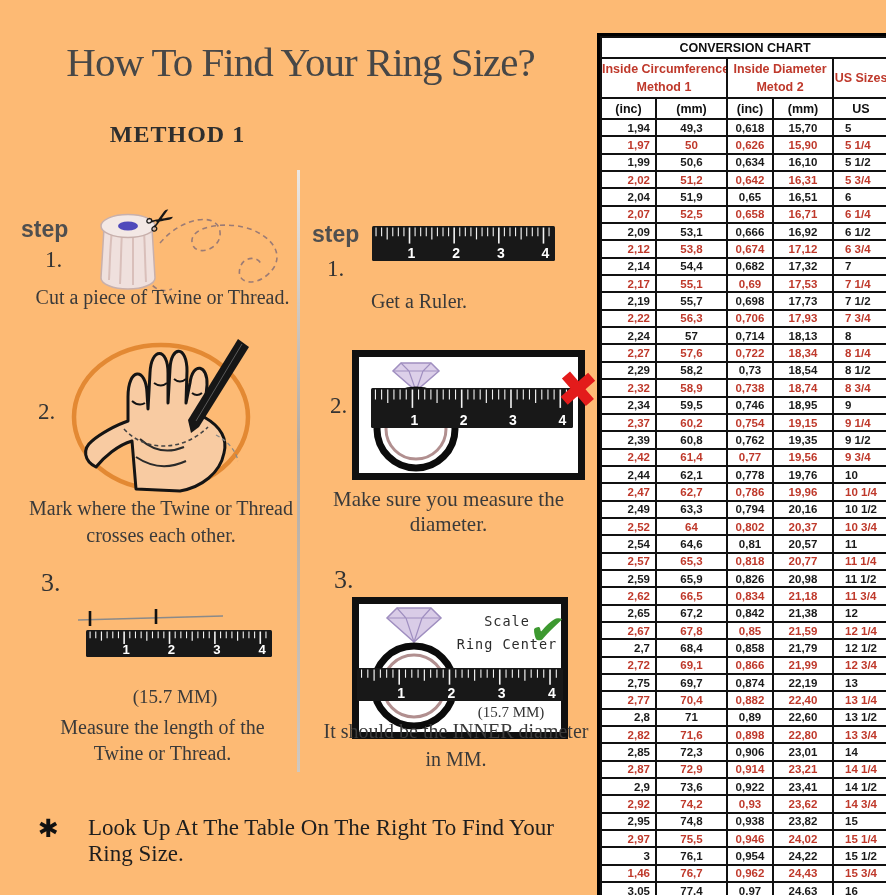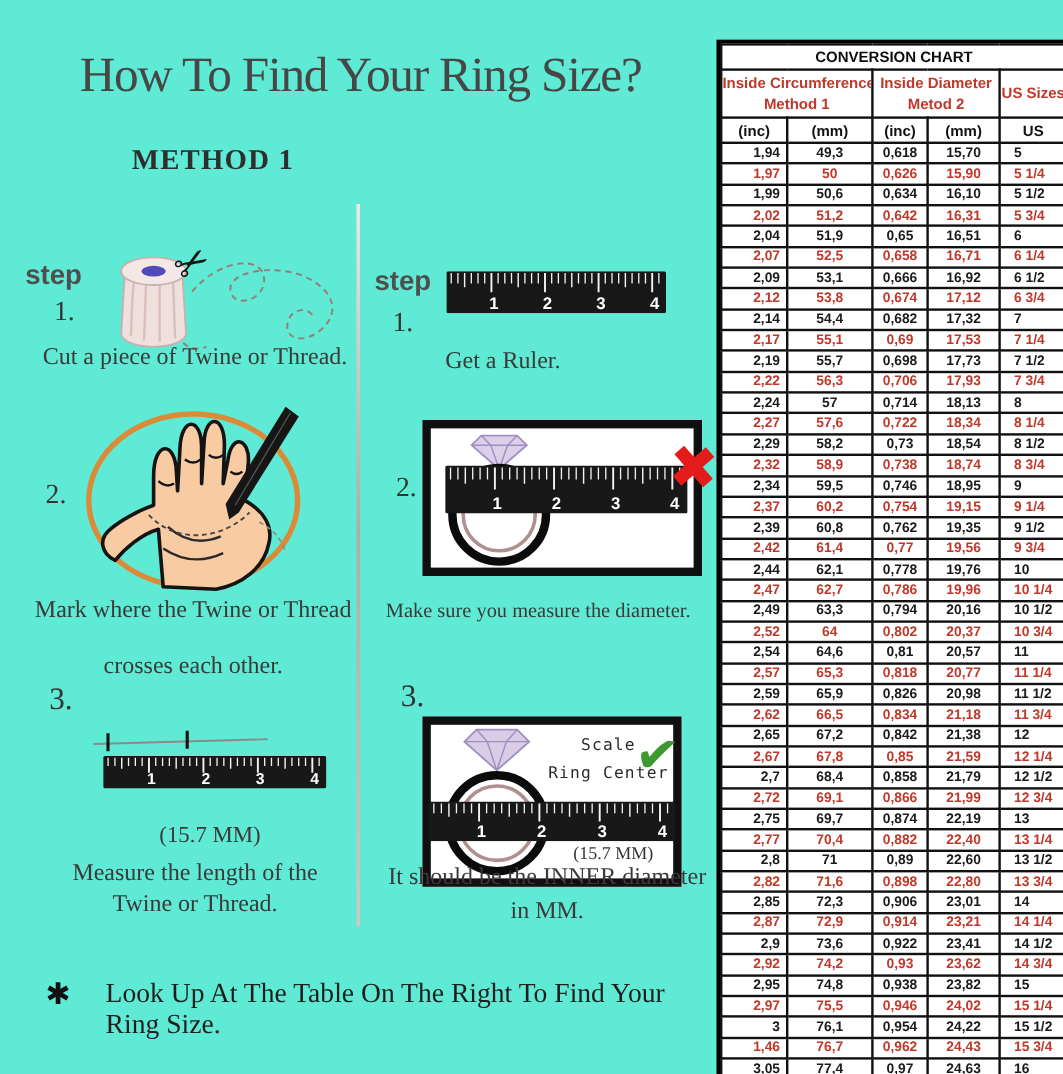--- a/index.html
+++ b/index.html
@@ -1,16 +1,16 @@
 <!DOCTYPE html>
 <html style="--table_red: #bf392b; --check_green: #3d9930; --x_red: #e31b1b; --circle_orange: #e2862f;"><head>
 <meta charset="utf-8">
 <style>
   html,body{margin:0;padding:0;background:#ffffff;}
-  #page{position:relative;width:886px;height:895px;background:#5eead4;overflow:hidden;
+  #page{position:relative;width:886px;height:895px;background:#fdba74;overflow:hidden;
         font-family:"Liberation Sans","DejaVu Sans",sans-serif;color:#333;}
   .abs{position:absolute;}
   .serif{font-family:"Liberation Serif","DejaVu Serif",serif;}
   .sans{font-family:"Liberation Sans","DejaVu Sans",sans-serif;}
   .mono{font-family:"DejaVu Sans Mono","Liberation Mono",monospace;}
   .center{text-align:center;}
 
   .page-title{left:28px;top:38px;width:545px;font-size:41px;color:#474747;
               letter-spacing:-1px;font-weight:500;}
   .method-heading{font-size:24px;color:#2e2e2e;letter-spacing:1px;font-weight:600;}
@@ -90,21 +90,21 @@
     <path d="M 66 64 q 7 6 13 2 M 88 46 q 7 5 13 0 M 108 42 q 6 5 12 0 M 126 56 q 5 4 10 0" fill="none" stroke="#141414" stroke-width="2"></path>
     <path d="M 74 102 q 20 18 44 8 M 70 120 q 24 16 50 4" fill="none" stroke="#2a2a2a" stroke-width="2"></path>
     <path d="M 58 92 C 80 116 118 114 142 90" fill="none" stroke="#444" stroke-width="1.6" stroke-dasharray="4 3"></path>
     <path d="M 150 98 C 162 104 170 114 172 124" fill="none" stroke="#888" stroke-width="1.3" stroke-dasharray="4 3"></path>
     <polygon points="172,2 183,10 133,90 125,96 122,83" fill="#161616"></polygon>
     <line x1="176" y1="7" x2="130" y2="84" stroke="#5a5a5a" stroke-width="1"></line>
   </svg>
 
   <div class="abs serif step-num" style="left:38px;top:399px;">2.</div>
   <div class="abs serif center cap" style="left:10px;top:497px;width:302px;">Mark where the Twine or Thread</div>
-  <div class="abs serif center cap" style="left:10px;top:524px;width:302px;margin-top:20px;">crosses each other.</div>
+  <div class="abs serif center cap" style="left:10px;top:524px;width:302px;">crosses each other.</div>
 
   <div class="abs serif step-num" style="left:41px;top:568px;font-size:26px;">3.</div>
 
   <svg class="abs" style="left:76px;top:607px;" width="150" height="22" viewBox="0 0 150 22">
     <line x1="2" y1="13" x2="147" y2="9" stroke="#8a8a8a" stroke-width="1.5"></line>
     <line x1="14" y1="4" x2="14" y2="19" stroke="#111" stroke-width="2.6"></line>
     <line x1="80" y1="2" x2="80" y2="17" stroke="#111" stroke-width="2.6"></line>
   </svg>
   <div class="abs ruler" style="left:86px;top:630px;width:186px;height:27px;">
       <svg width="186" height="27" viewBox="0 0 186 27">
@@ -241,21 +241,21 @@
           <line x1="195.43499999999997" x2="195.43499999999997" y1="1.5" y2="11.5" stroke="#f2f2f2" stroke-width="1.1"></line>
           <text x="43.41" y="36.5" fill="#ffffff" font-size="14" font-weight="bold" font-family="&quot;Liberation Sans&quot;,&quot;DejaVu Sans&quot;,sans-serif" text-anchor="middle">1</text>
           <text x="92.698" y="36.5" fill="#ffffff" font-size="14" font-weight="bold" font-family="&quot;Liberation Sans&quot;,&quot;DejaVu Sans&quot;,sans-serif" text-anchor="middle">2</text>
           <text x="141.986" y="36.5" fill="#ffffff" font-size="14" font-weight="bold" font-family="&quot;Liberation Sans&quot;,&quot;DejaVu Sans&quot;,sans-serif" text-anchor="middle">3</text>
           <text x="191.27399999999997" y="36.5" fill="#ffffff" font-size="14" font-weight="bold" font-family="&quot;Liberation Sans&quot;,&quot;DejaVu Sans&quot;,sans-serif" text-anchor="middle">4</text>
         </svg>
       </div>
     <span class="abs x-mark" style="left:198px;top:8px;">✖</span>
   </div>
   <div class="abs serif step-num" style="left:330px;top:393px;">2.</div>
-  <div class="abs serif center cap" style="left:300px;top:499px;width:297px;font-size:17px;">Make sure you measure the diameter.</div>
+  <div class="abs serif center cap" style="left:300px;top:487px;width:297px;font-size:21px;">Make sure you measure the diameter.</div>
 
   <div class="abs ring-box" style="left:352px;top:563px;width:202px;height:128px;margin-top:34px;">
     <svg class="abs" style="left:0;top:0;" width="202" height="128" viewBox="0 0 202 128">
       <polygon points="38,4 72,4 82,14 55,38 28,14" fill="#d9cce7" stroke="#9f8ec0" stroke-width="1.5"></polygon>
       <path d="M 38 4 L 47 14 L 55 38 M 72 4 L 63 14 L 55 38 M 28 14 L 82 14" fill="none" stroke="#9f8ec0" stroke-width="1.2"></path>
       <circle cx="55" cy="82" r="40" fill="none" stroke="#0b0b0b" stroke-width="7"></circle>
       <circle cx="55" cy="82" r="31" fill="none" stroke="#b18f8f" stroke-width="3"></circle>
     </svg>
     <div class="abs mono center scale-label" style="left:92px;top:6px;width:112px;">
       <div>Scale</div>

